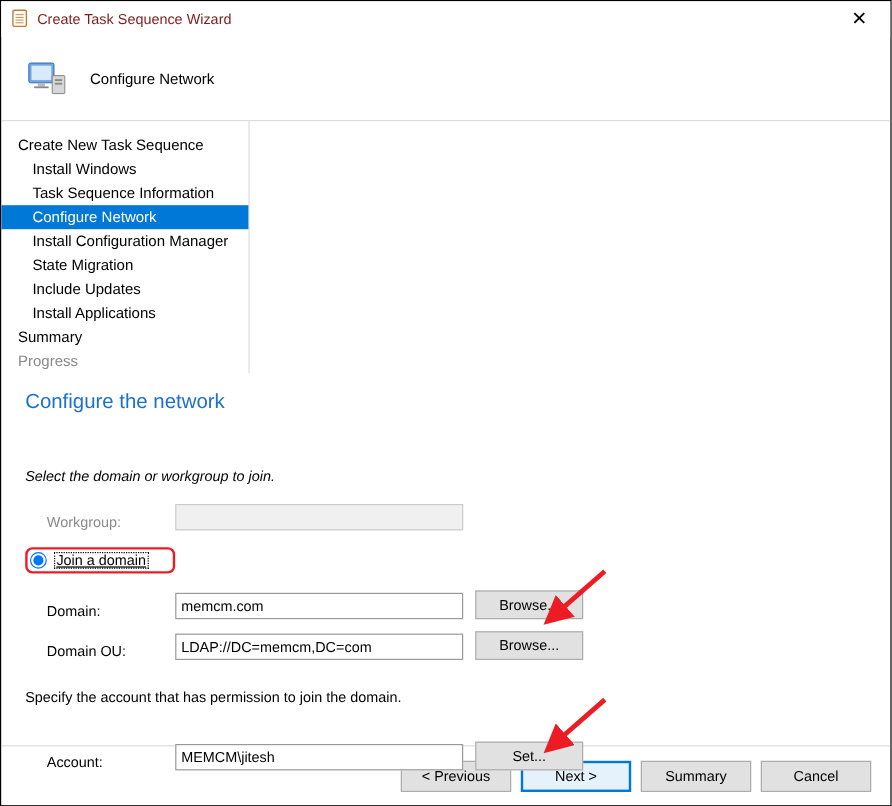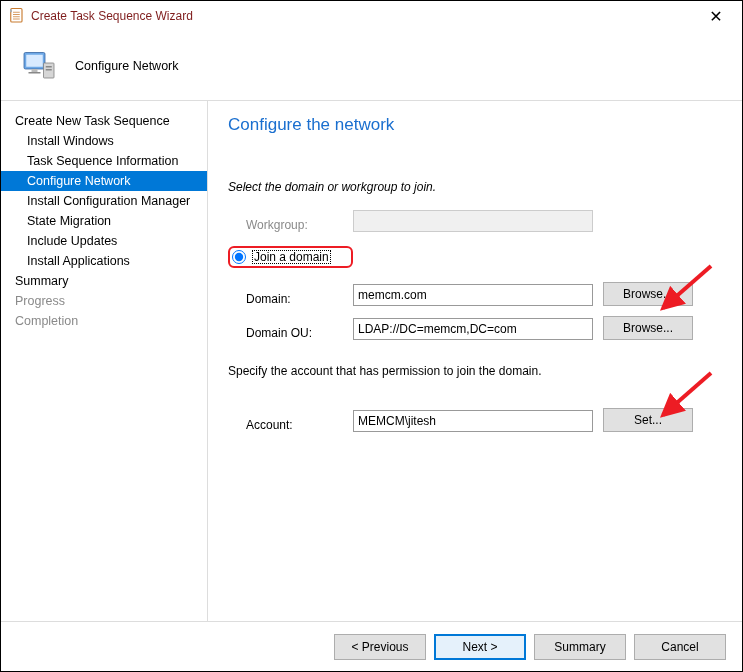--- a/index.html
+++ b/index.html
@@ -4,39 +4,39 @@
   <style>
     * { box-sizing: border-box; margin: 0; padding: 0; font-family: 'Segoe UI', Tahoma, sans-serif; }
     body { background: #fff; width: 743px; height: 672px; overflow: hidden; border: 1px solid #000; }
     .titlebar { display: flex; align-items: center; height: 30px; padding: 0 6px; background: #fff; }
     .titlebar-icon { width: 18px; height: 18px; margin-right: 6px; }
     .titlebar-title { font-size: 12px; flex: 1; color: #7f1d1d; }
     .close-btn { width: 40px; height: 30px; background: transparent; border: none; font-size: 16px; cursor: pointer; }
     .header-panel { display: flex; align-items: center; height: 70px; padding: 0 0 0 20px; border-bottom: 1px solid #ddd; }
     .header-icon { width: 36px; height: 36px; margin-right: 18px; }
     .header-title { font-size: 12.5px; color: #000; }
-    .body { display: flex; height: 520px; }
+    .body { display: flex; height: 520px; flex-direction: column; }
     .nav { width: 207px; padding: 10px 0 0 0; border-right: 1px solid #ddd; }
     .nav-item { font-size: 12.5px; padding: 3px 0 3px 14px; cursor: pointer; color: #000; white-space: nowrap; overflow: hidden; }
     .nav-item.sub { padding-left: 26px; color: #000; }
     .nav-item.selected { background: #0078d7; color: #fff; }
     .nav-item.disabled { color: #8a8a8a; }
     .content { flex: 1; padding: 14px 20px 0 20px; position: relative; }
     .content-title { color: #1a6fcf; font-size: 17px; margin-bottom: 45px; font-weight: 400; }
     .section-intro { font-size: 12px; margin-bottom: 16px; font-style: italic; }
     .radio-row { display: flex; align-items: center; font-size: 12px; margin-bottom: 10px; gap: 6px; }
     .radio-row input[type="radio"] { width: 14px; height: 14px; }
     .field-row { display: flex; align-items: flex-end; margin-bottom: 10px; }
     .field-label { font-size: 12px; width: 125px; padding-left: 18px; }
     .field-label.disabled { color: #8a8a8a; }
     .field-input { width: 240px; height: 22px; border: 1px solid #999; font-size: 12px; padding: 0 4px; background: #fff; }
     .field-input:disabled { background: #f0f0f0; color: #8a8a8a; }
     .btn { height: 24px; background: #e1e1e1; border: 1px solid #adadad; font-size: 12px; padding: 0 14px; cursor: pointer; }
     .field-btn { margin-left: 10px; width: 90px; }
-    .highlight-box { display: inline-flex; align-items: flex-end; gap: 6px; border: 2px solid #ed1c24; border-radius: 6px; padding: 2px 20px 2px 2px; }
+    .highlight-box { display: inline-flex; align-items: flex-end; gap: 6px; border: 2px solid #ed1c24; border-radius: 6px; padding: 2px 20px 2px 2px; text-decoration: underline; }
     .dotted-focus { outline: 1px dotted #000; outline-offset: -1px; padding: 0 2px; }
     .spec-text { font-size: 12px; margin: 24px 0 30px 0; }
     .footer { display: flex; justify-content: flex-end; align-items: center; height: 50px; padding: 0 16px; border-top: 1px solid #ddd; gap: 8px; }
     .footer .btn { width: 92px; height: 26px; }
     .btn.primary { border: 2px solid #0078d7; background: #e5f1fb; }
     .arrow { position: absolute; pointer-events: none; }
   </style>
 </head>
 <body>
 
@@ -71,21 +71,20 @@
     <div class="nav-item">Create New Task Sequence</div>
     <div class="nav-item sub">Install Windows</div>
     <div class="nav-item sub">Task Sequence Information</div>
     <div class="nav-item sub selected">Configure Network</div>
     <div class="nav-item sub">Install Configuration Manager</div>
     <div class="nav-item sub">State Migration</div>
     <div class="nav-item sub">Include Updates</div>
     <div class="nav-item sub">Install Applications</div>
     <div class="nav-item">Summary</div>
     <div class="nav-item disabled">Progress</div>
-    <div class="nav-item disabled">Completion</div>
   </div>
 
   <div class="content">
     <div class="content-title">Configure the network</div>
     <div class="section-intro">Select the domain or workgroup to join.</div>
 
     <div class="field-row">
       <span class="field-label disabled">Workgroup:</span>
       <input class="field-input" type="text" disabled="" style="border-color: rgb(204, 204, 204);" value="">
     </div>

